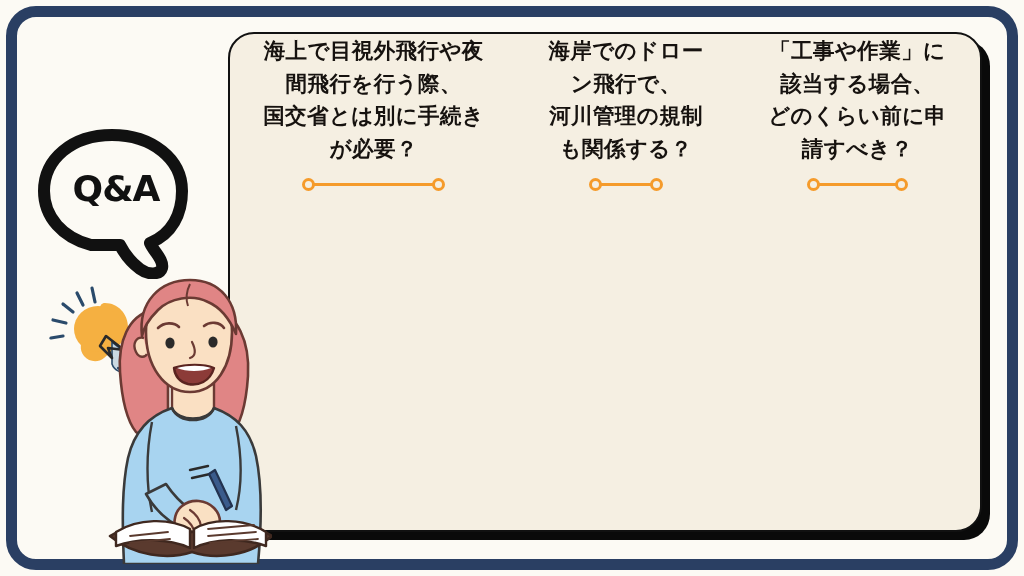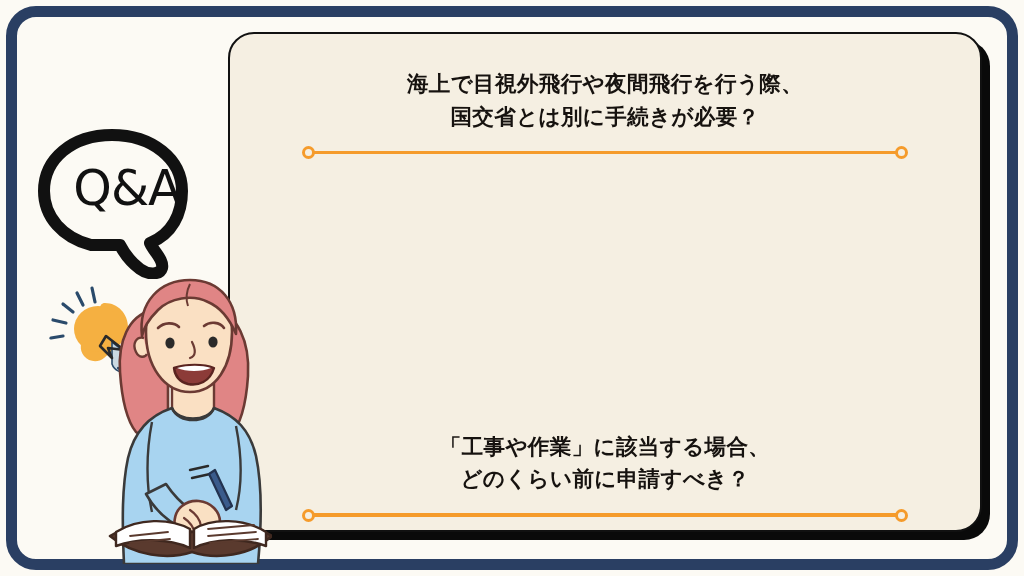--- a/index.html
+++ b/index.html
@@ -27,22 +27,22 @@
   .card{
     position:absolute;left:228px;top:32px;width:754px;height:500px;
     background:#F5EFE2;
     border-radius:26px;
     border:2px solid #111;
     box-sizing:border-box;
     overflow:hidden;
   }
   .card-inner{
     position:absolute;left:0;top:0;width:100%;height:100%;
-    display:flex;flex-direction:column;
-    padding-top:34px;box-sizing:border-box;justify-content:space-between;
+    display:flex;
+    padding-top:1px;box-sizing:border-box;
   }
 
   .qa-block{ position:relative; }
   .qa-text{
     text-align:center;
     color:#16120F;
     font-weight:bold;
     font-size:21.5px;
     line-height:1.52;
     letter-spacing:0.4px;
@@ -69,23 +69,23 @@
     box-sizing:border-box;
   }
   .divider .dot.left{left:0;}
   .divider .dot.right{right:0;}
 
   
   .bubble-wrap{
     position:absolute;left:36px;top:129px;width:160px;height:150px;
   }
   .bubble-label{
-    position:absolute;left:15px;top:0;width:152px;height:118px;
+    position:absolute;left:4px;top:0;width:152px;height:118px;
     display:flex;align-items:center;justify-content:center;
-    font-size:49px;font-weight:normal;color:#111;
+    font-size:36px;font-weight:bold;color:#111;
     letter-spacing:-1px;
     font-family:"DejaVu Sans","Liberation Sans",sans-serif;
   }
 
   
   .illus{position:absolute;left:32px;top:278px;width:240px;height:292px;}
   .illus svg{display:block;}
 
   
   .illus-clip{position:absolute;left:0;top:0;width:240px;height:286px;overflow:hidden;}
@@ -104,20 +104,29 @@
       <div class="qa-block">
         <div class="qa-text">海上で目視外飛行や夜間飛行を行う際、
 国交省とは別に手続きが必要？</div>
         <div class="divider">
           <span class="bar"></span>
           <span class="dot left"></span>
           <span class="dot right"></span>
         </div>
       </div>
 
+      <div class="qa-block">
+        <div class="qa-text">海岸でのドローン飛行で、
+河川管理の規制も関係する？</div>
+        <div class="divider">
+          <span class="bar"></span>
+          <span class="dot left"></span>
+          <span class="dot right"></span>
+        </div>
+      </div>
 
       <div class="qa-block">
         <div class="qa-text">「工事や作業」に該当する場合、
 どのくらい前に申請すべき？</div>
         <div class="divider">
           <span class="bar"></span>
           <span class="dot left"></span>
           <span class="dot right"></span>
         </div>
       </div>

